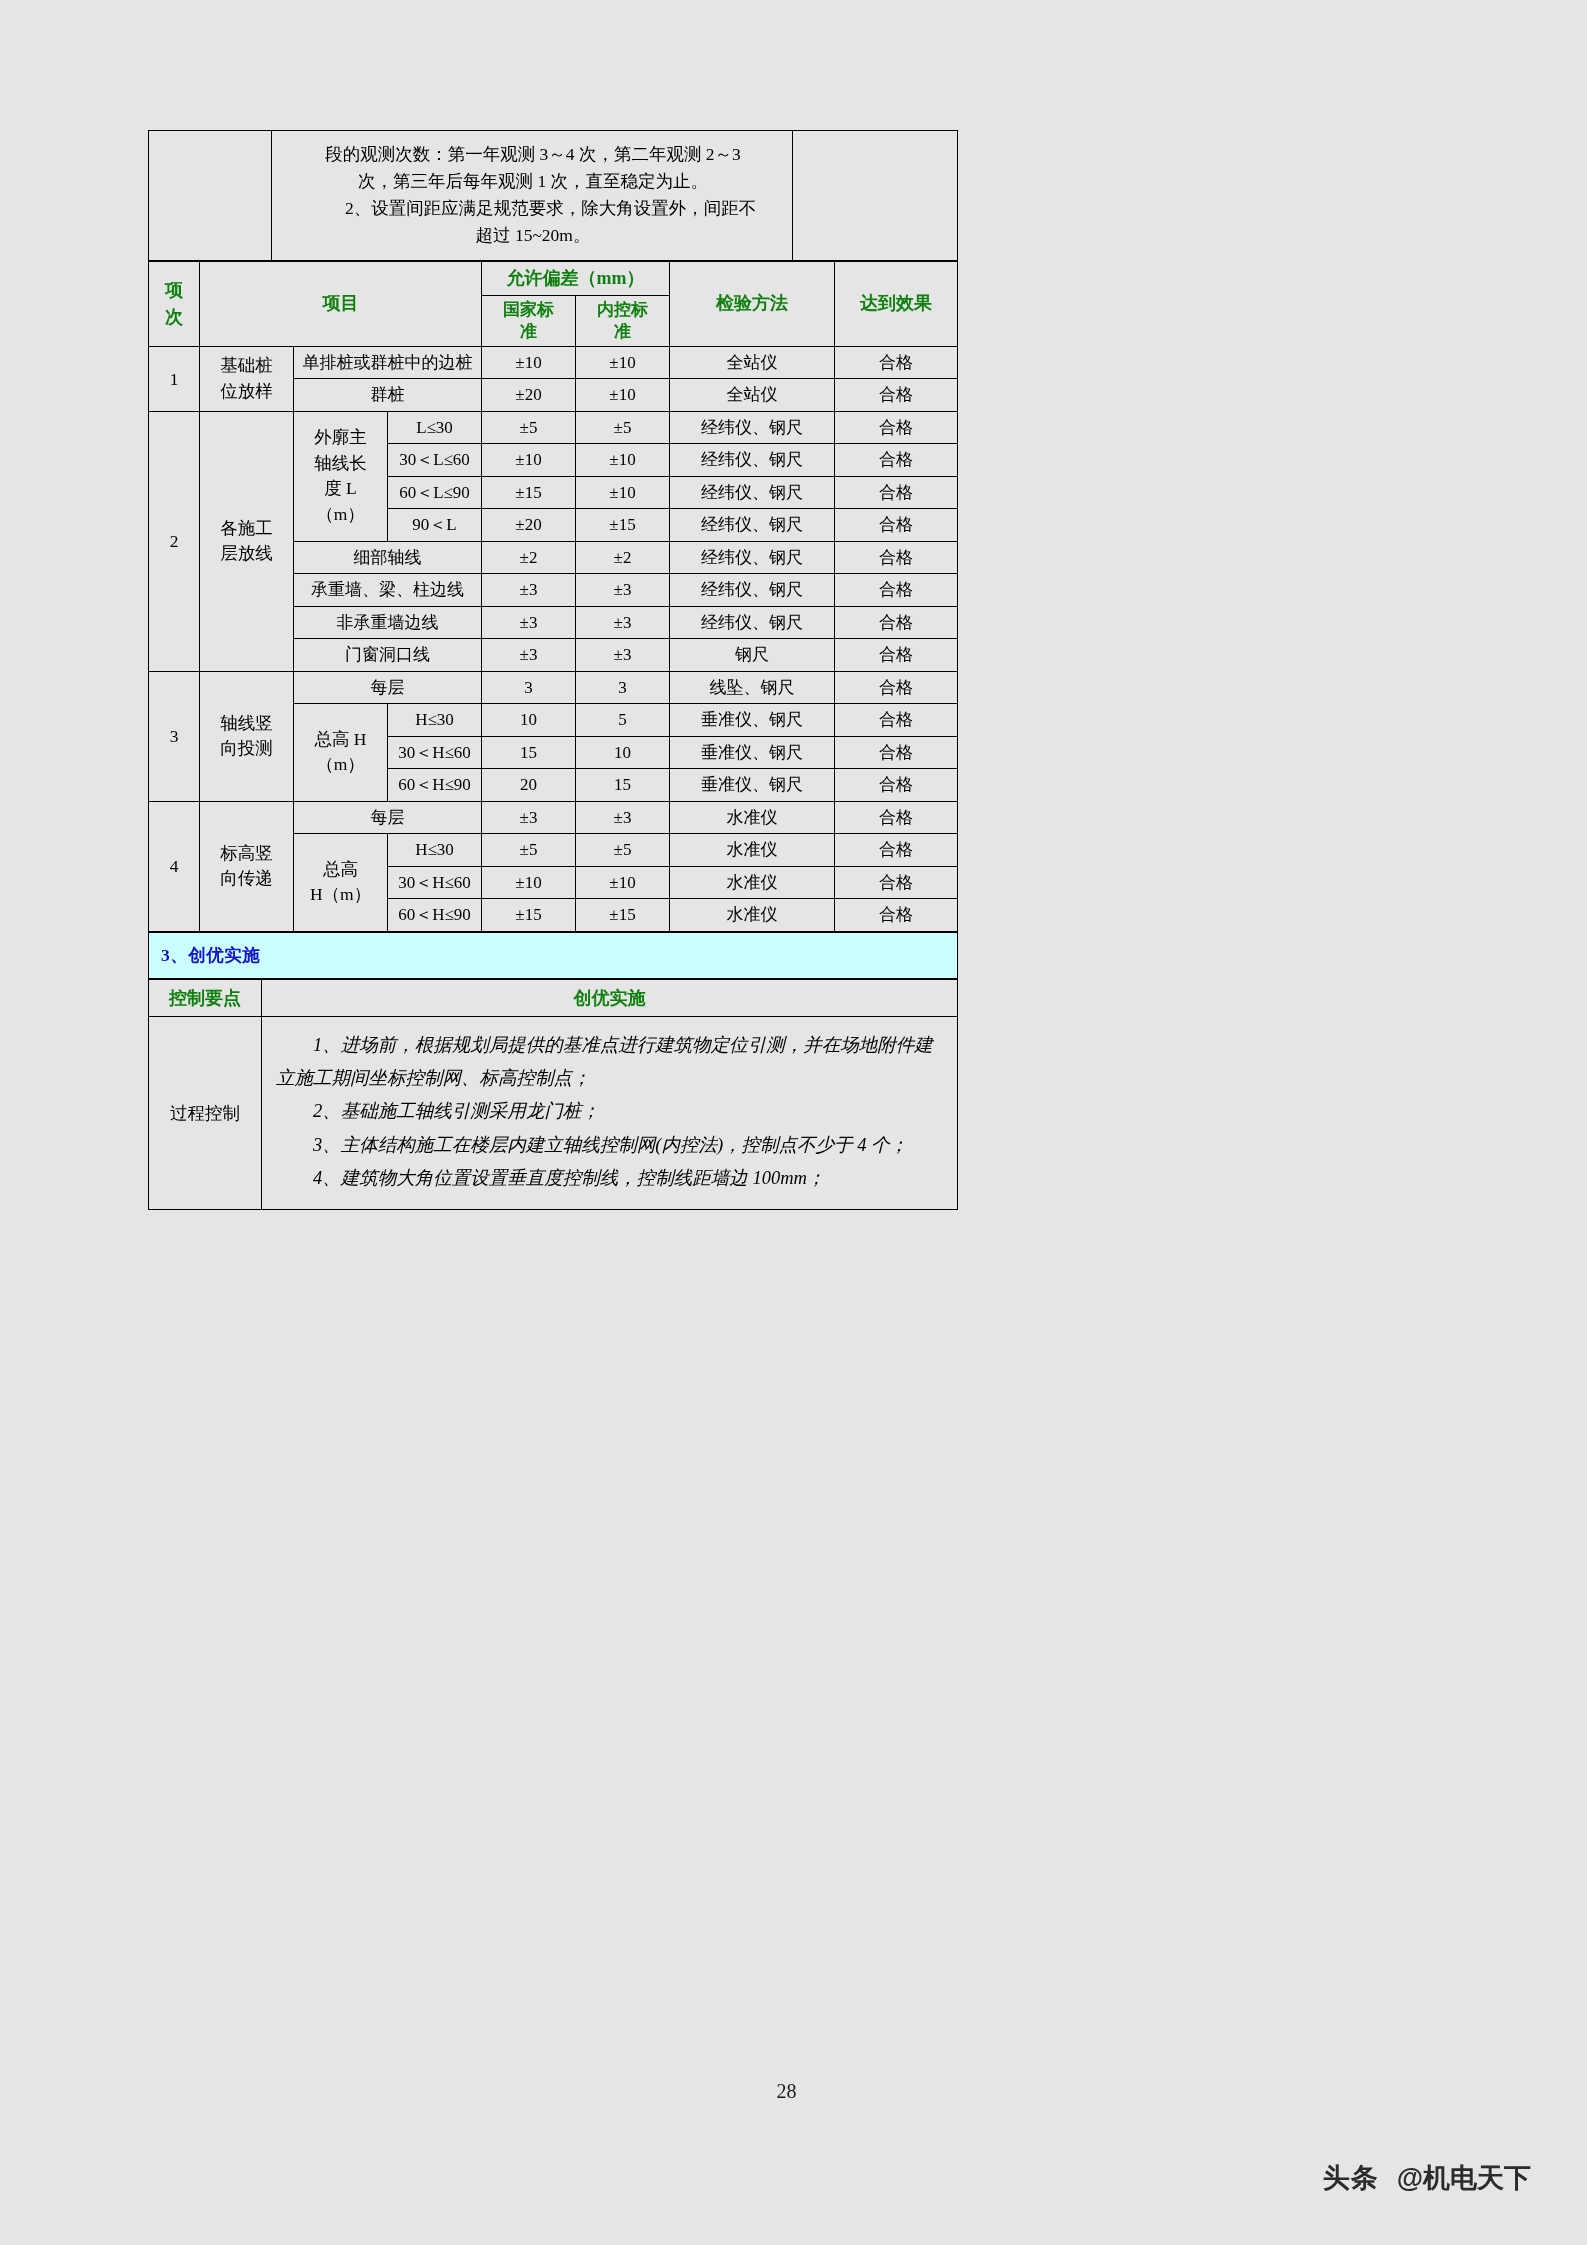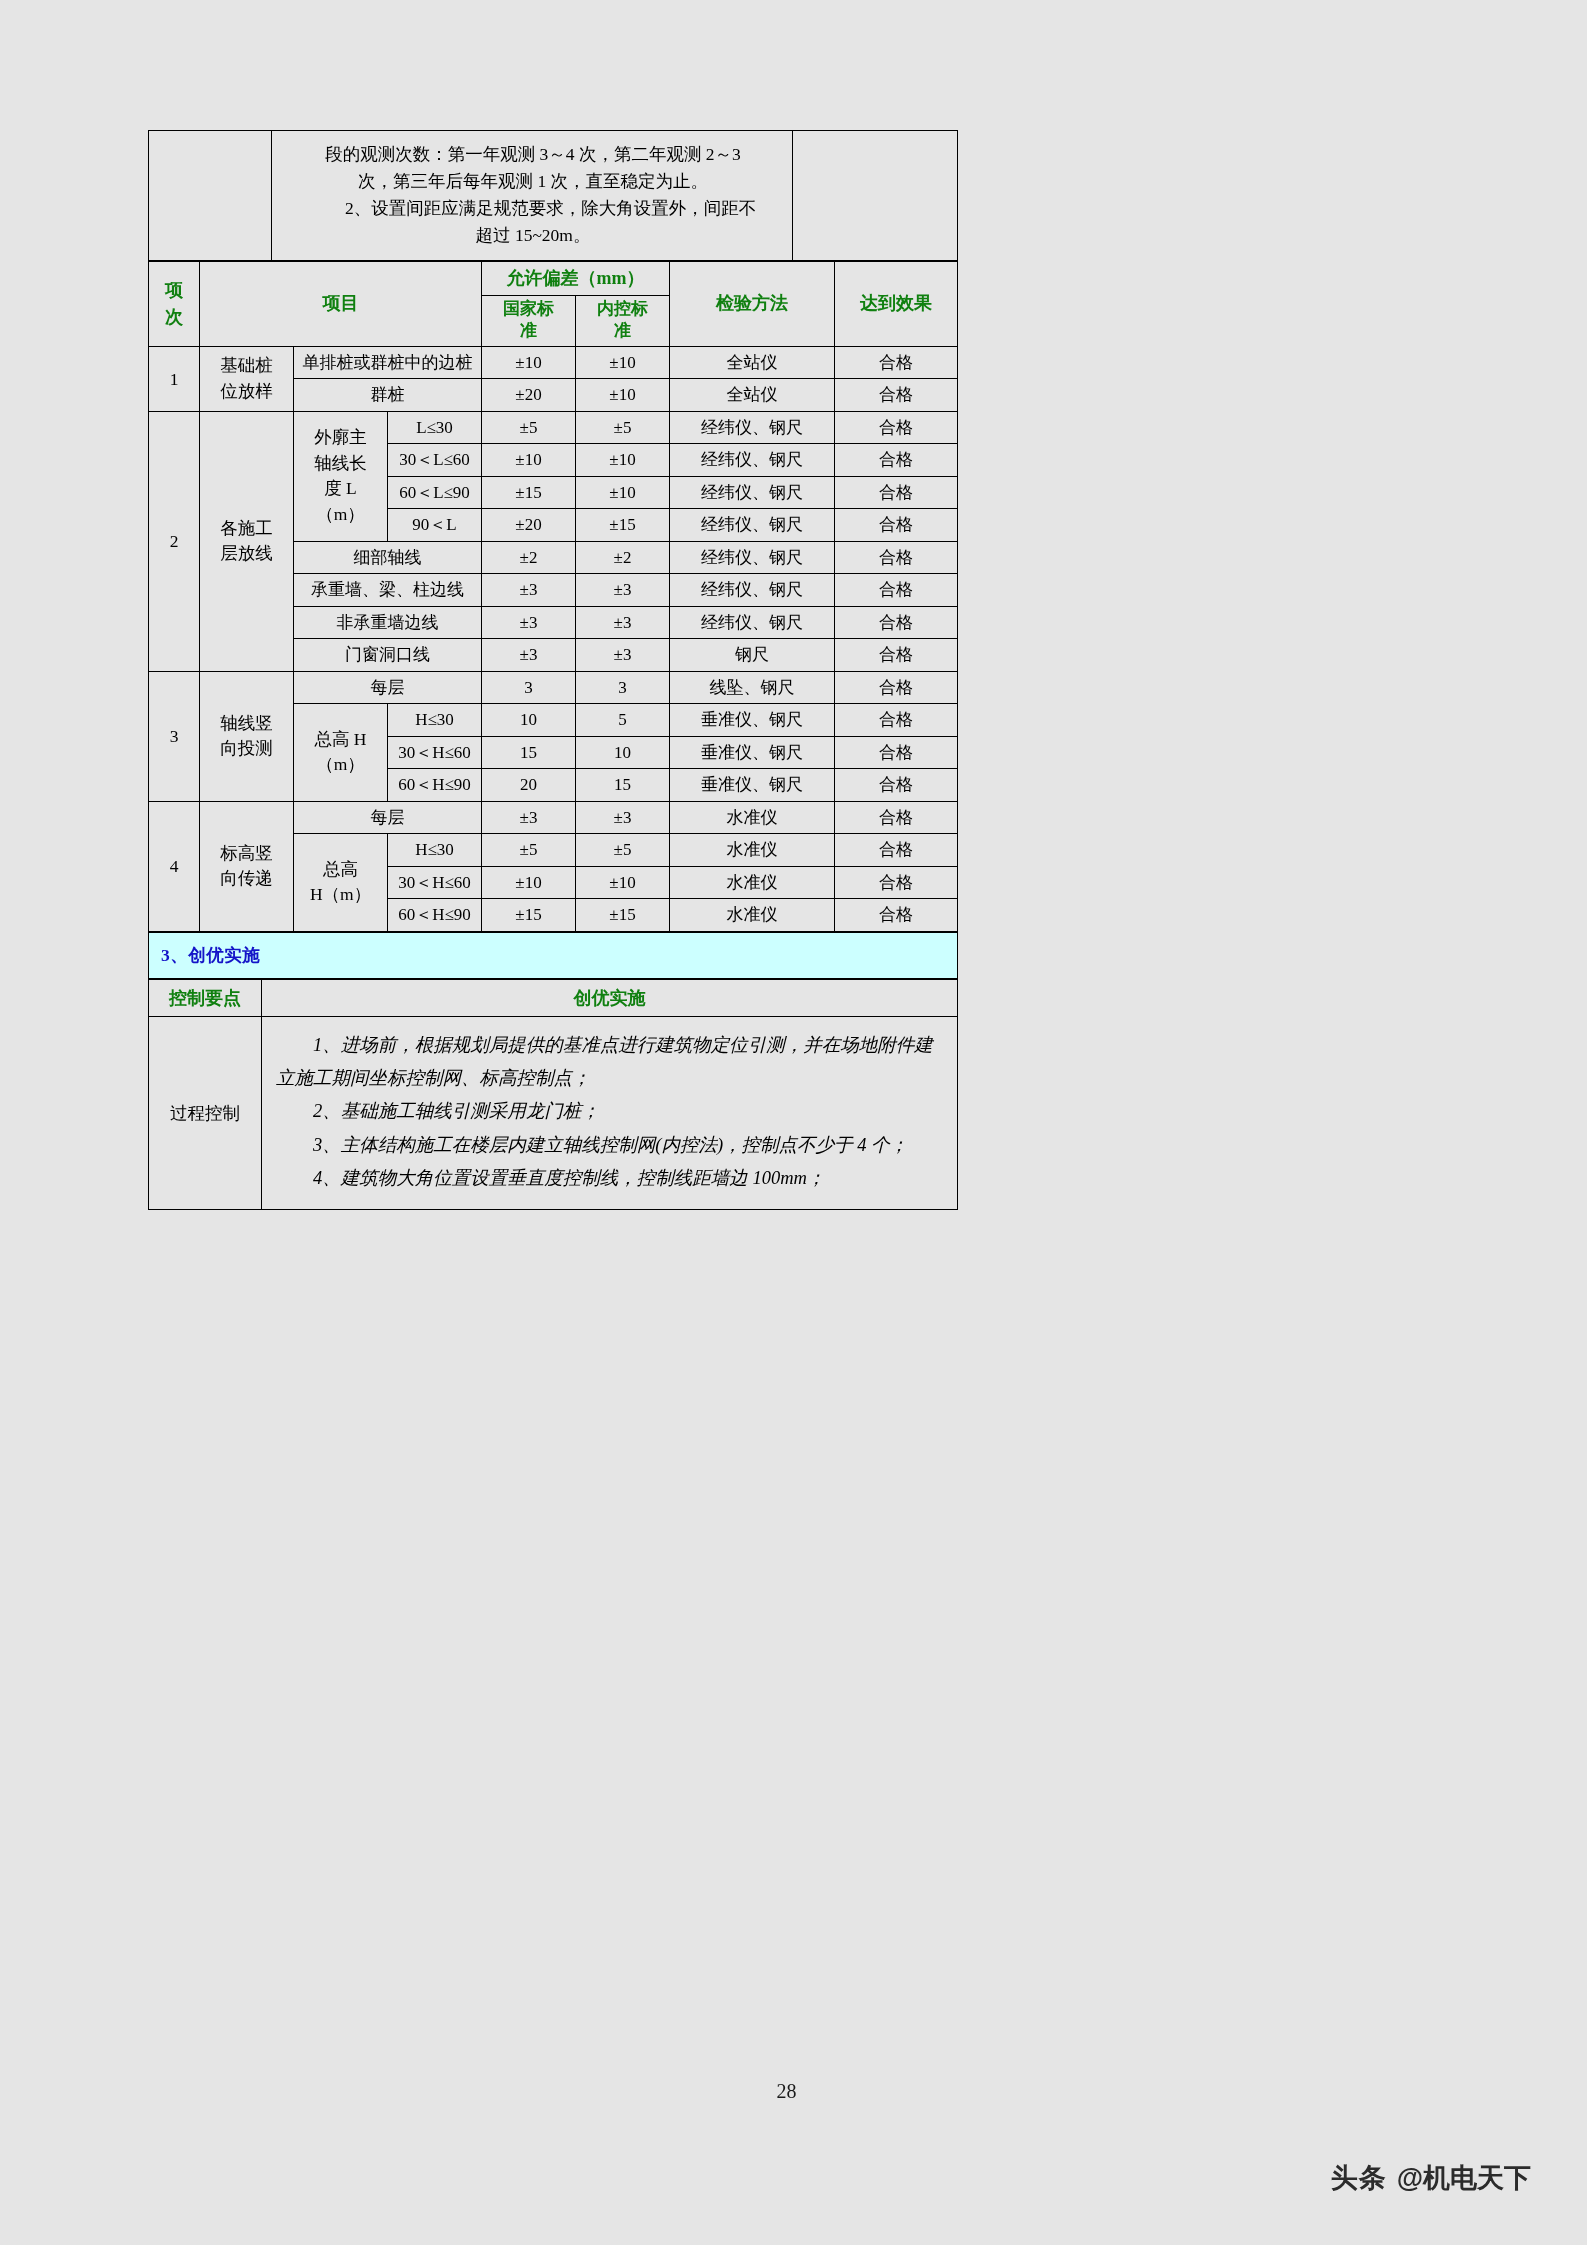--- a/index.html
+++ b/index.html
@@ -78,21 +78,20 @@
   .qt td.hd {
     color: #108010;
     font-weight: bold;
     font-size: 18px;
   }
   .qt td.hdsm {
     color: #108010;
     font-weight: bold;
     font-size: 17px;
     line-height: 1.3;
-    font-family: Liberation Mono, monospace;
   }
   .qt td.num { font-size: 17.5px; }
   .qt td.vert {
     line-height: 1.45;
     font-size: 17.5px;
   }
   .w-xiang  { width: 46px; }
   .w-item   { width: 88px; }
   .w-mid    { width: 104px; }
   .w-det    { width: 170px; }
@@ -127,21 +126,21 @@
     font-size: 20px;
     font-family: "Liberation Serif", "DejaVu Serif", serif;
     color: #1a1a1a;
   }
   .watermark {
     position: absolute;
     right: 56px;
     top: 2160px;
     display: flex;
     align-items: center;
-    gap: 10px;
+    gap: 18px;
   }
   .wm-logo {
     display: flex;
     align-items: center;
     font-weight: bold;
     font-size: 27px;
     color: #2b2b2b;
     font-family: "Liberation Sans", sans-serif;
     letter-spacing: 1px;
   }

